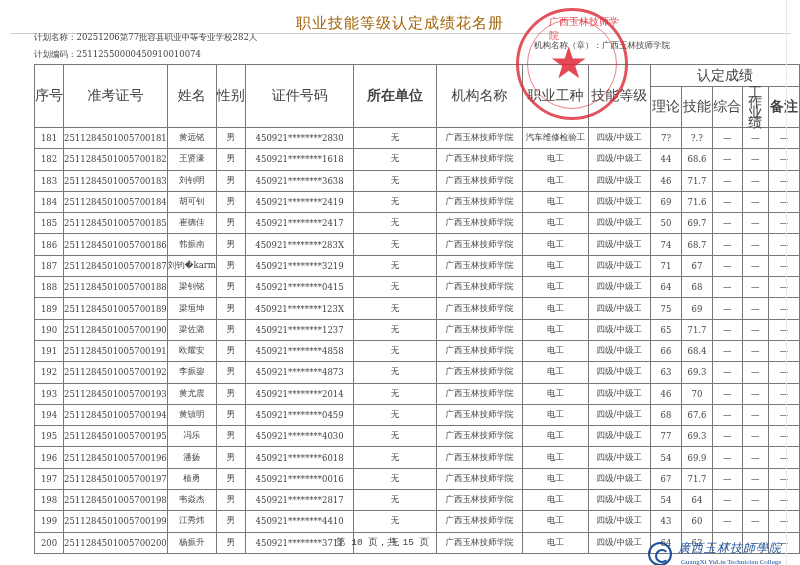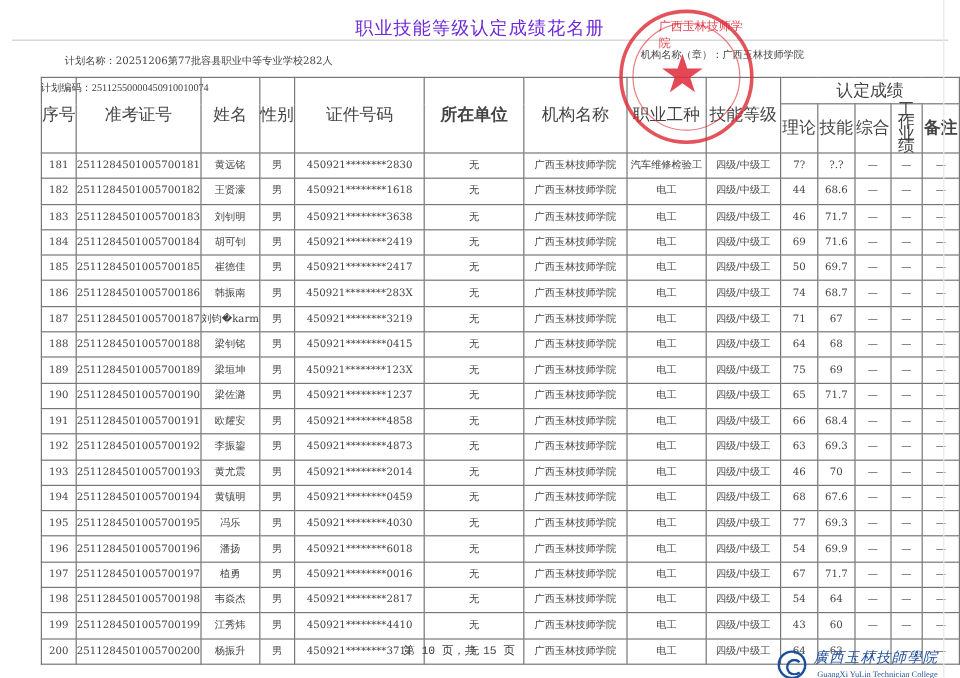--- a/index.html
+++ b/index.html
@@ -1,17 +1,17 @@
 <!DOCTYPE html>
 <html><head>
 <meta charset="utf-8">
 <style>
   html,body{margin:0;padding:0;background:#fff;}
   body{width:800px;height:565px;position:relative;overflow:hidden;font-family:"DejaVu Serif","Liberation Serif",serif;color:#333;}
-  .title{position:absolute;left:0;right:0;top:14px;text-align:center;font-size:15px;font-weight:normal;letter-spacing:1px;color:#6d28d9;font-family:Liberation Serif, serif;}
+  .title{position:absolute;left:0;right:0;top:14px;text-align:center;font-size:15px;font-weight:normal;letter-spacing:1px;color:#a16207;font-family:Liberation Serif, serif;}
   .title-line{position:absolute;left:10px;right:10px;top:33px;border-top:1px solid #ccc;}
   .meta{position:absolute;font-size:8.5px;color:#444;}
   table.roster{position:absolute;left:34px;top:64px;border-collapse:collapse;font-size:8.5px;color:#444;}
   table.roster td, table.roster th{border:1px solid #777;text-align:center;padding:0;font-weight:normal;white-space:nowrap;}
   table.roster th{height:21px;font-size:14px;font-family:"DejaVu Sans","Liberation Sans",sans-serif;}
   table.roster th.b{font-weight:bold;}
   table.roster td{height:20.3px;}
   .footer{position:absolute;left:336px;top:536px;font-size:9.5px;color:#444;font-family:Liberation Mono, monospace;}
   .stamp{position:absolute;left:516px;top:8px;width:112px;height:112px;border-radius:50%;border:3px solid rgba(220,40,50,0.8);box-sizing:border-box;pointer-events:none;}
   .stamp .inner{position:absolute;left:8px;top:8px;right:8px;bottom:8px;border-radius:50%;border:1px solid rgba(220,40,50,0.6);}
@@ -23,24 +23,24 @@
   .logo .cn{position:absolute;left:30px;top:0;font-size:12px;color:#1e4f9a;font-style:italic;letter-spacing:1px;font-family:"DejaVu Serif",serif;}
   .logo .en{position:absolute;left:33px;top:18px;font-size:7px;color:#1e4f9a;font-family:"Liberation Serif",serif;}
   .rightedge{position:absolute;left:786px;top:0;width:1px;height:565px;background:#e8e8e8;}
 </style>
 </head>
 <body>
 
 <div class="title">职业技能等级认定成绩花名册</div>
 <div class="title-line"></div>
 
-<div class="meta" style="left:34px;top:45px;margin-left:20px;">
+<div class="meta" style="left:34px;top:32px;">
   <span>计划名称：</span><span>20251206第77批容县职业中等专业学校282人</span>
 </div>
-<div class="meta" style="left:34px;top:68px;font-family:Liberation Serif, serif;">
+<div class="meta" style="left:34px;top:49px;">
   <span>计划编码：</span><span>2511255000045091001007​4</span>
 </div>
 <div class="meta" style="left:534px;top:40px;">
   <span>机构名称（章）：</span><span>广西玉林技师学院</span>
 </div>
 
 <table class="roster">
   <colgroup>
     <col style="width:25px">
       <col style="width:89px">

